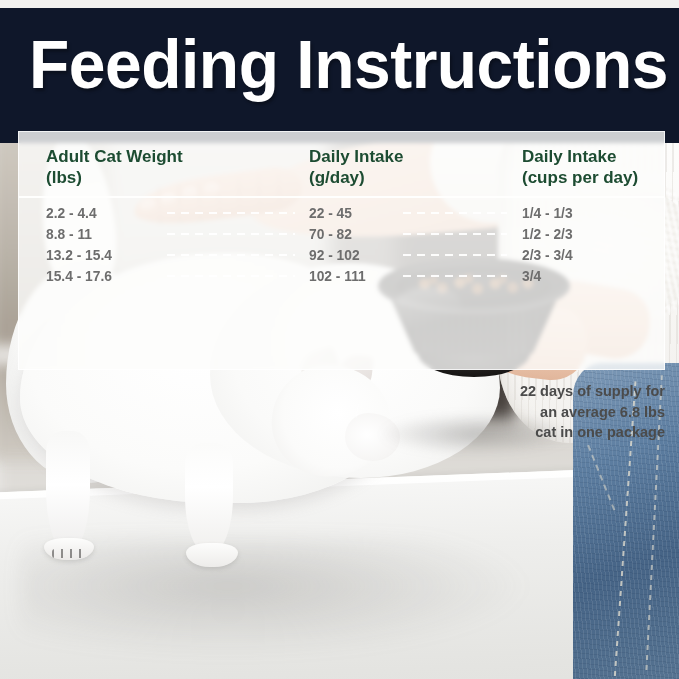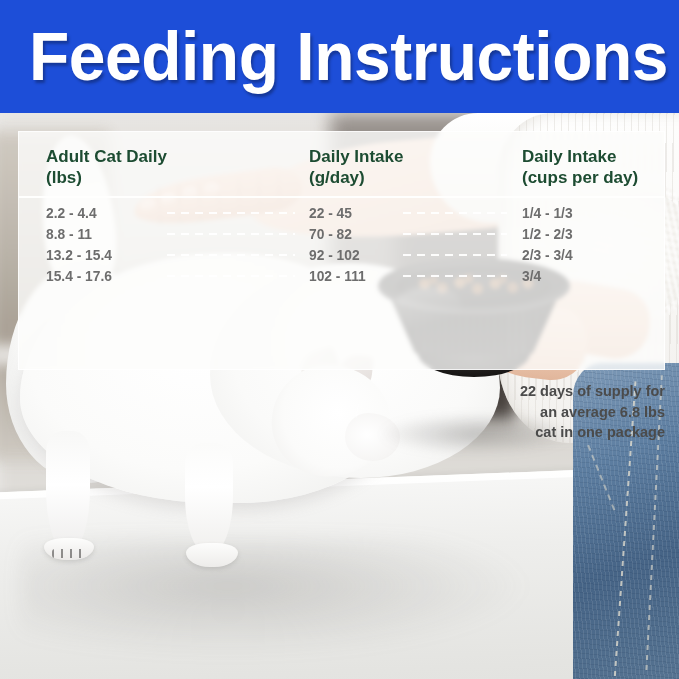--- a/index.html
+++ b/index.html
@@ -330,23 +330,23 @@
       radial-gradient(circle at 80% 60%, #764a29 0 5px, transparent 6px),
       radial-gradient(circle at 92% 42%, #8a5a33 0 5px, transparent 6px),
       radial-gradient(circle at 17% 30%, #6e4526 0 4px, transparent 5px),
       radial-gradient(circle at 45% 24%, #7a4e2b 0 4px, transparent 5px),
       radial-gradient(circle at 72% 26%, #6b4325 0 4px, transparent 5px);
     border-radius: 50%;
   }
 
   
   .banner {
-    position: absolute; left: 0; top: 0;
-    width: 679px; height: 113px;
-    background: #1d4ed8;
+    position: absolute; left: 0; top: 8px;
+    width: 679px; height: 135px;
+    background: #0f172a;
     overflow: hidden;
   }
   .banner-title {
     position: absolute;
     left: 29px;
     top: 17px;
     font-family: "Liberation Sans", sans-serif;
     font-weight: 700;
     font-size: 68px;
     line-height: 78px;
@@ -507,21 +507,21 @@
     <div class="bowl-gloss"></div>
   </div>
 
   <div class="banner">
     <div class="banner-title">Feeding Instructions</div>
   </div>
 
   <div class="card">
 
     <div class="card-head">
-      <div class="col-h c1">Adult Cat Daily
+      <div class="col-h c1">Adult Cat Weight
 (lbs)</div>
       <div class="col-h c2">Daily Intake
 (g/day)</div>
       <div class="col-h c3">Daily Intake
 (cups per day)</div>
     </div>
     <div class="card-head-sep"></div>
 
     <div class="rows">
 

